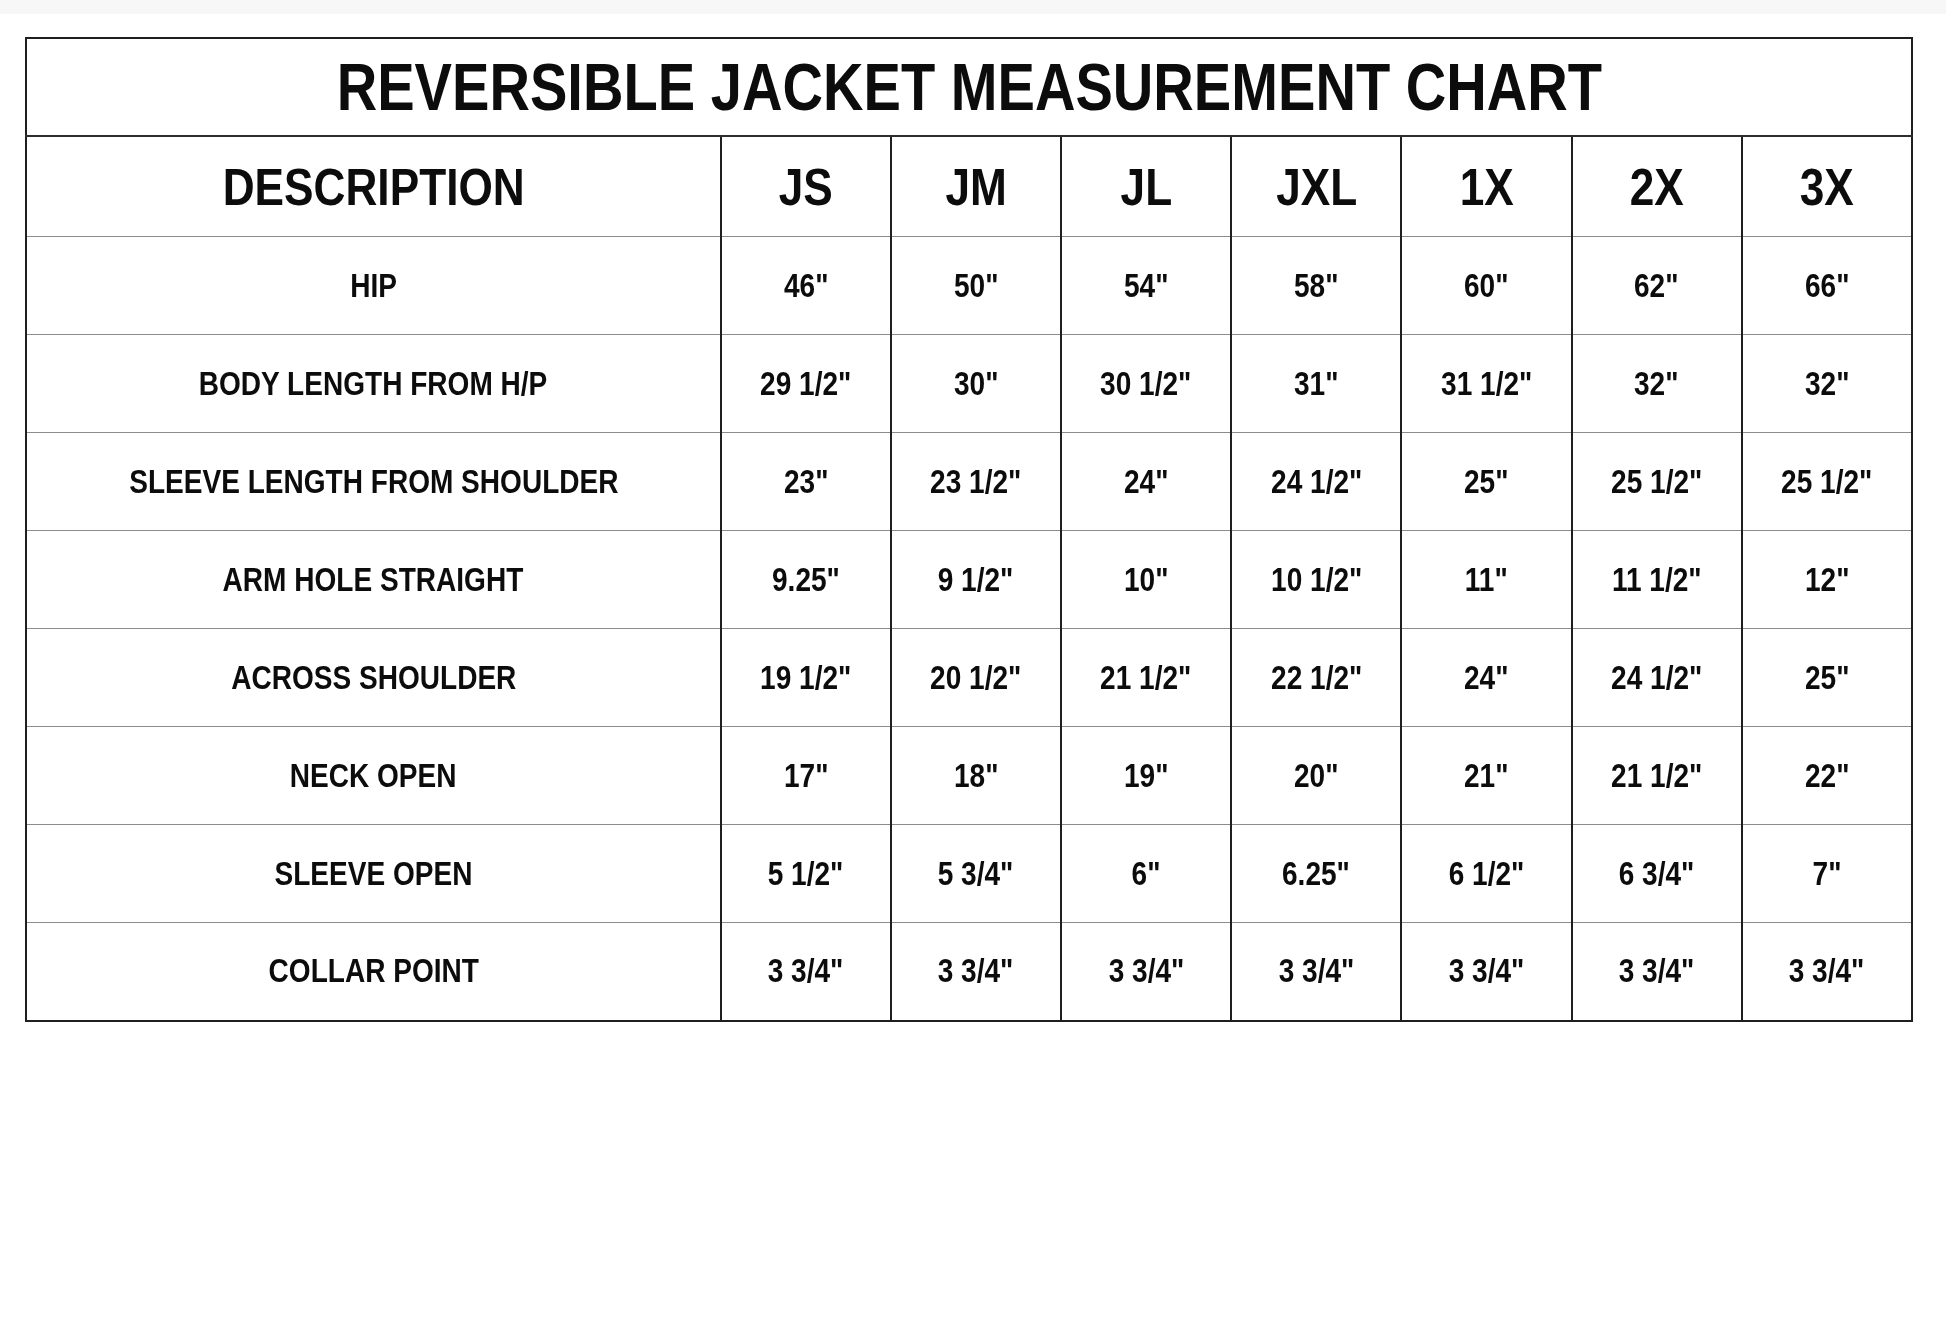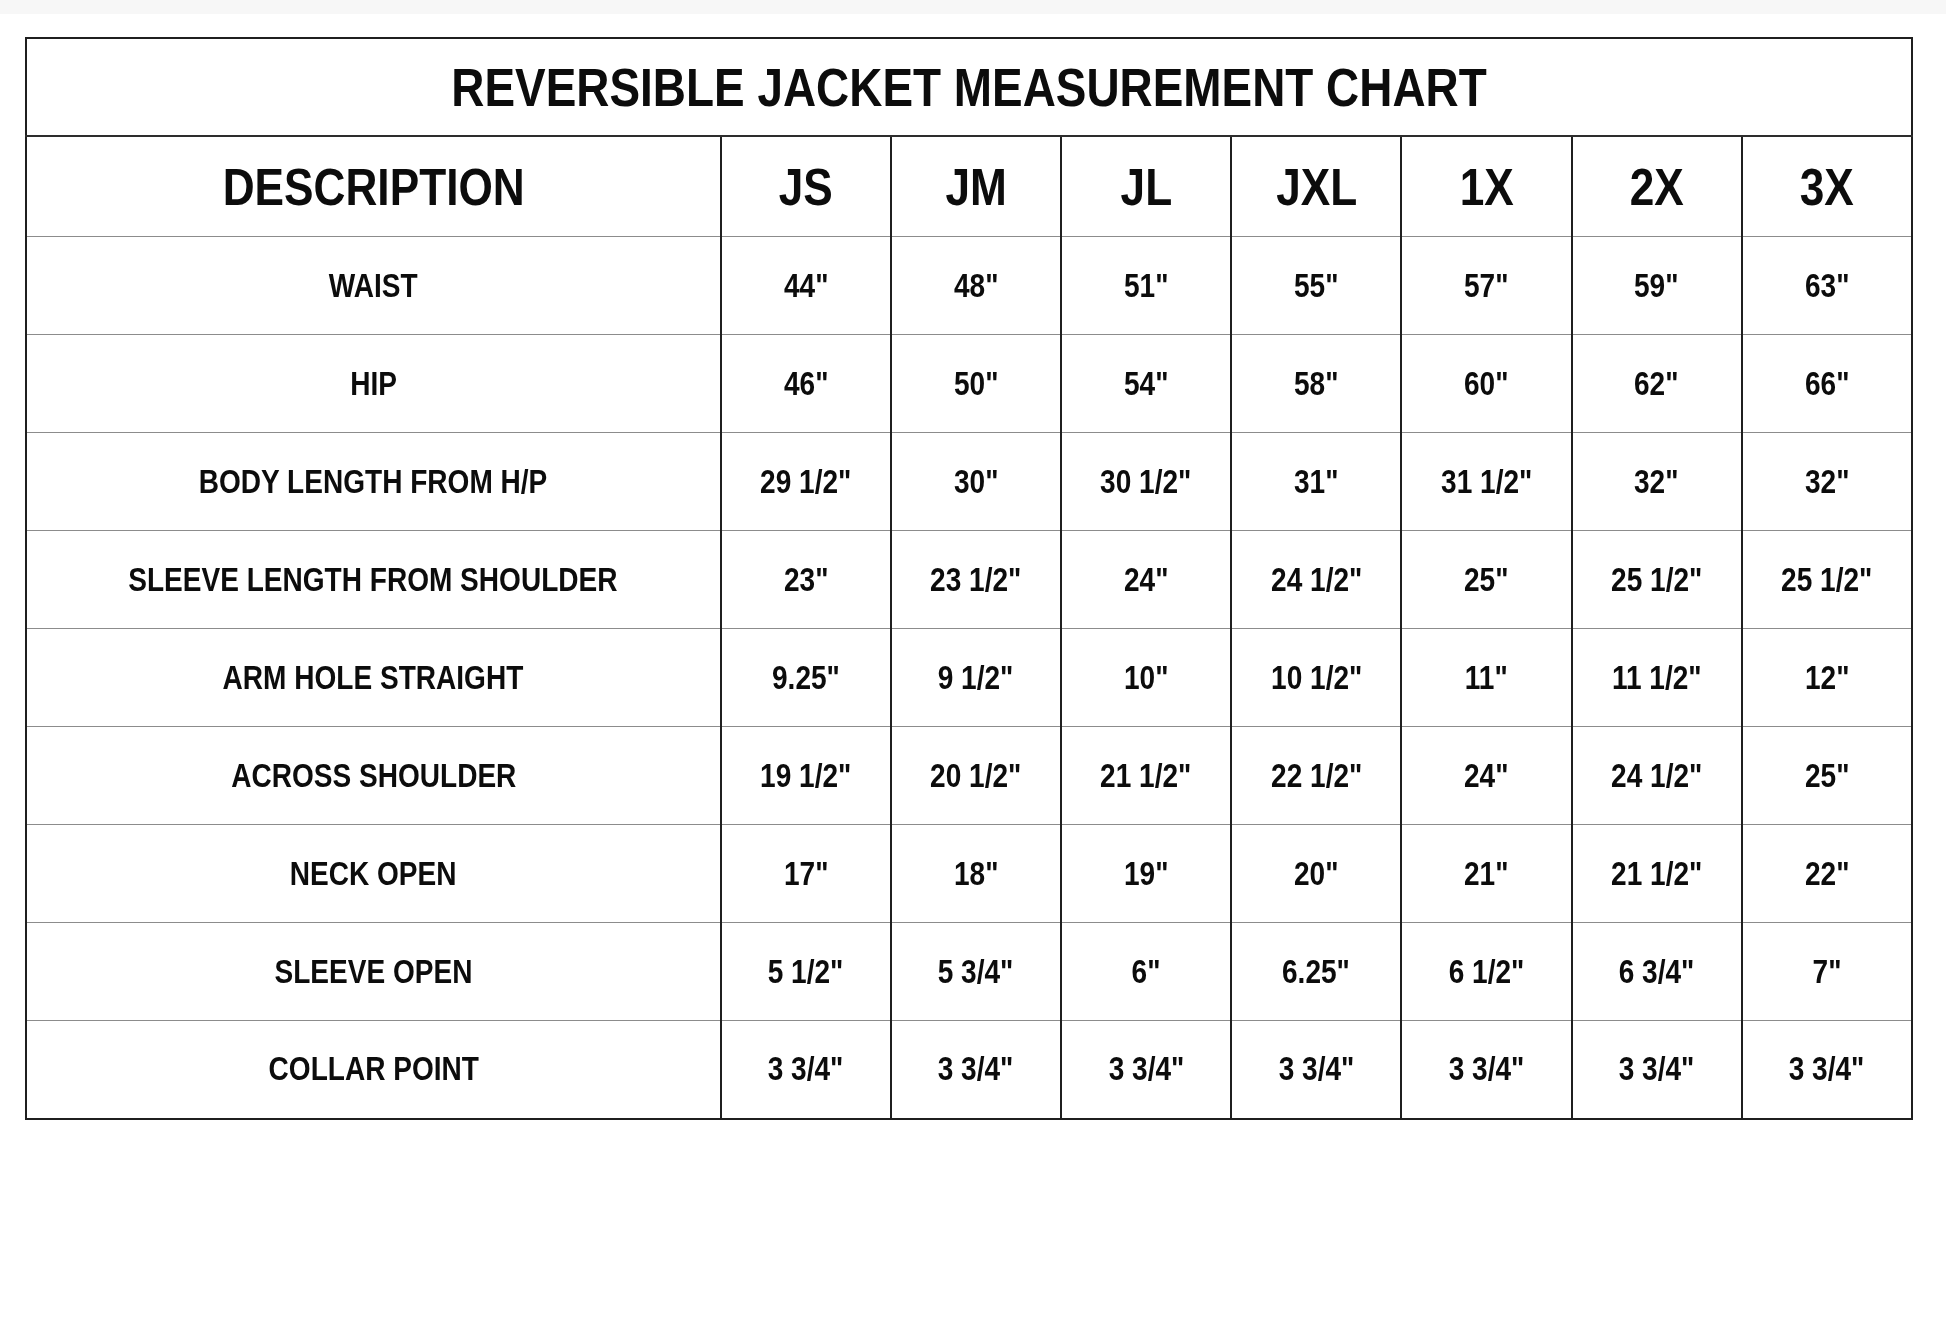--- a/index.html
+++ b/index.html
@@ -38,21 +38,21 @@
     padding: 0;
     text-align: center;
     vertical-align: middle;
     font-weight: 700;
     border-left: 2px solid #1f1f1f;
   }
   tr.title-row th {
     height: 96px;
     border-left: none;
     border-bottom: 2px solid #2d2d2d;
-    font-size: 54px;
+    font-size: 66px;
     letter-spacing: 0px;
   }
   tr.head-row th {
     height: 99px;
     font-size: 52px;
   }
   tbody tr { height: 98px; }
   tbody td {
     border-top: 1px solid #8c8c8c;
     font-size: 33px;
@@ -92,30 +92,20 @@
         <th><span class="cond">JS</span></th>
         <th><span class="cond">JM</span></th>
         <th><span class="cond">JL</span></th>
         <th><span class="cond">JXL</span></th>
         <th><span class="cond">1X</span></th>
         <th><span class="cond">2X</span></th>
         <th><span class="cond">3X</span></th>
       </tr>
   </thead>
   <tbody>
-      <tr>
-        <td><span class="cond">WAIST</span></td>
-        <td><span class="cond">44"</span></td>
-        <td><span class="cond">48"</span></td>
-        <td><span class="cond">51"</span></td>
-        <td><span class="cond">55"</span></td>
-        <td><span class="cond">57"</span></td>
-        <td><span class="cond">59"</span></td>
-        <td><span class="cond">63"</span></td>
-      </tr>
       <tr>
         <td><span class="cond">HIP</span></td>
         <td><span class="cond">46"</span></td>
         <td><span class="cond">50"</span></td>
         <td><span class="cond">54"</span></td>
         <td><span class="cond">58"</span></td>
         <td><span class="cond">60"</span></td>
         <td><span class="cond">62"</span></td>
         <td><span class="cond">66"</span></td>
       </tr>

